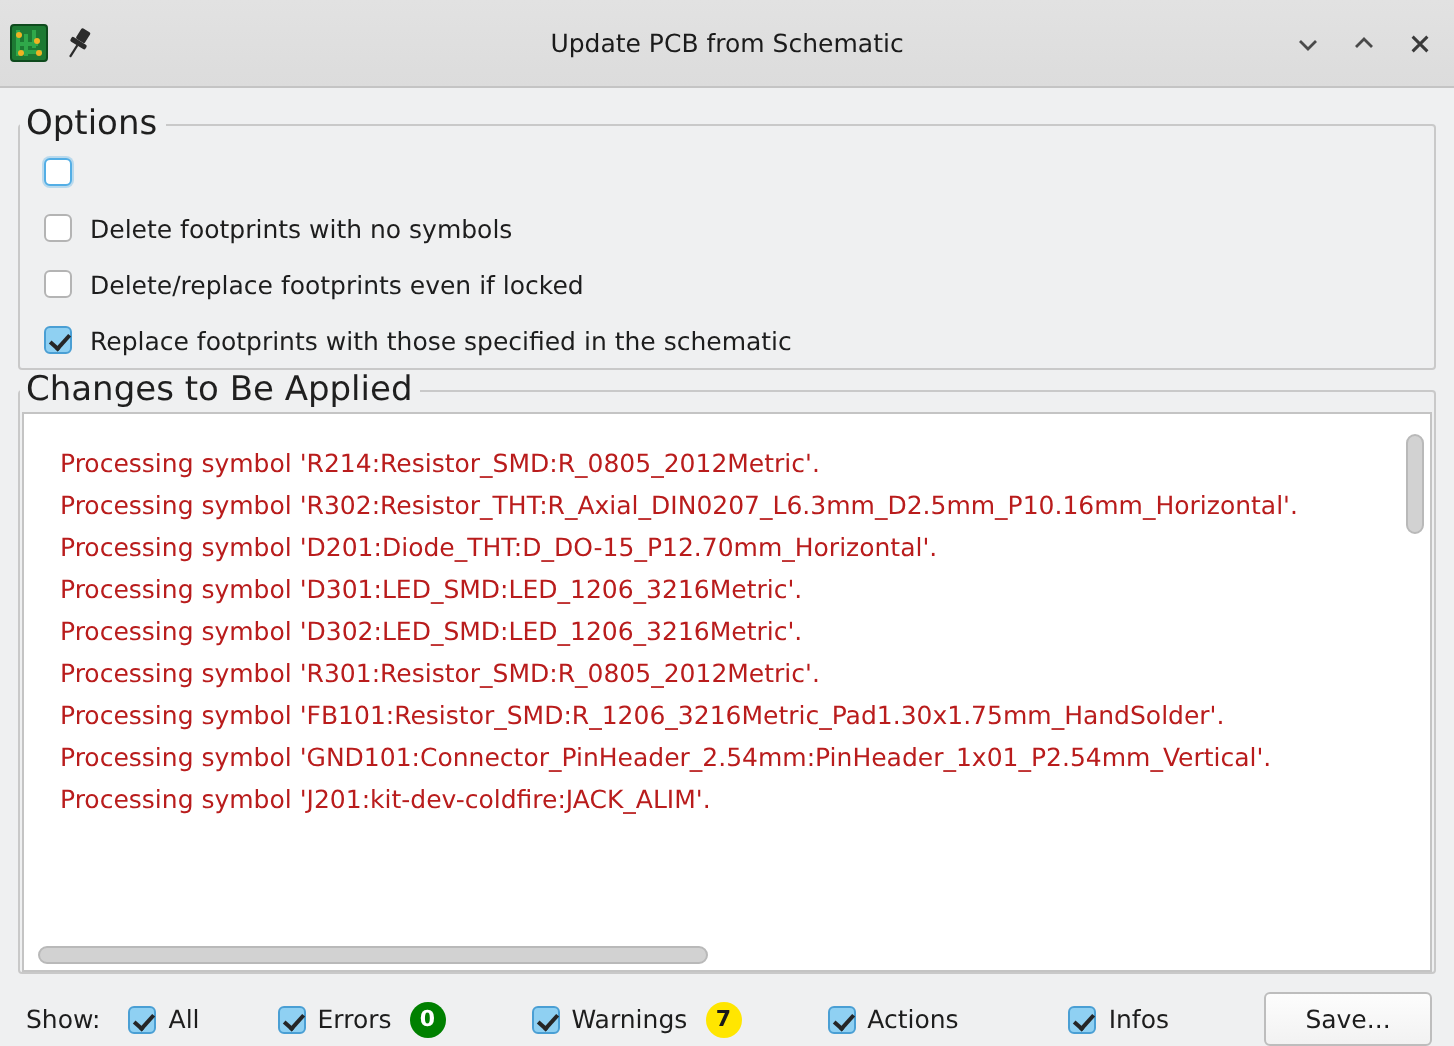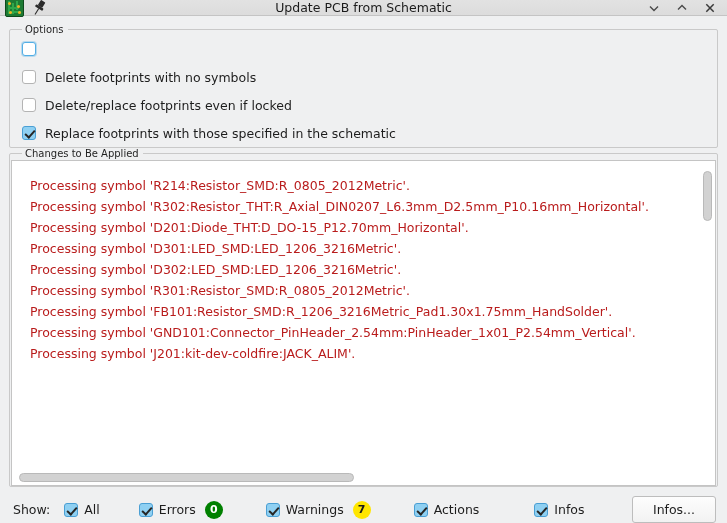--- a/index.html
+++ b/index.html
@@ -21,21 +21,21 @@
     width: 727px;
     height: 523px;
     background: #eff0f1;
     box-sizing: border-box;
     display: flex;
     flex-direction: column;
   }
 
   
   .titlebar {
-    height: 16px;
+    height: 44px;
     background: linear-gradient(to bottom, #e2e2e2 0%, #dcdcdc 100%);
     border-bottom: 1px solid #c4c4c4;
     display: flex;
     align-items: center;
     padding: 0 4px 0 5px;
     box-sizing: border-box;
     flex: 0 0 auto;
     position: relative;
   }
   .tb-left {
@@ -113,22 +113,22 @@
 
   fieldset.group {
     border: 1px solid #c9c9c9;
     border-radius: 2px;
     margin: 0;
     padding: 0;
     background: transparent;
   }
   fieldset.group > legend {
     padding: 0 4px 0 3px;
-    margin-left: 12px;
-    font-size: 10px;
+    margin-left: 0;
+    font-size: 17px;
     color: #1f1f1f;
   }
 
   .options-group { padding: 3px 0 10px 0; }
   .opt-row {
     display: flex;
     align-items: center;
     gap: 9px;
     padding: 4px 0 4px 12px;
     height: 20px;
@@ -409,18 +409,18 @@
         <span class="cb checked"></span>
         <span class="flabel">Actions</span>
       </div>
       <span class="spacer-lg"></span>
 
       <div class="filt">
         <span class="cb checked"></span>
         <span class="flabel">Infos</span>
       </div>
 
-      <button class="btn save-btn">Infos...</button>
+      <button class="btn save-btn">Save...</button>
     </div>
   </div>
 
 
 </div>
 
 </body></html>

